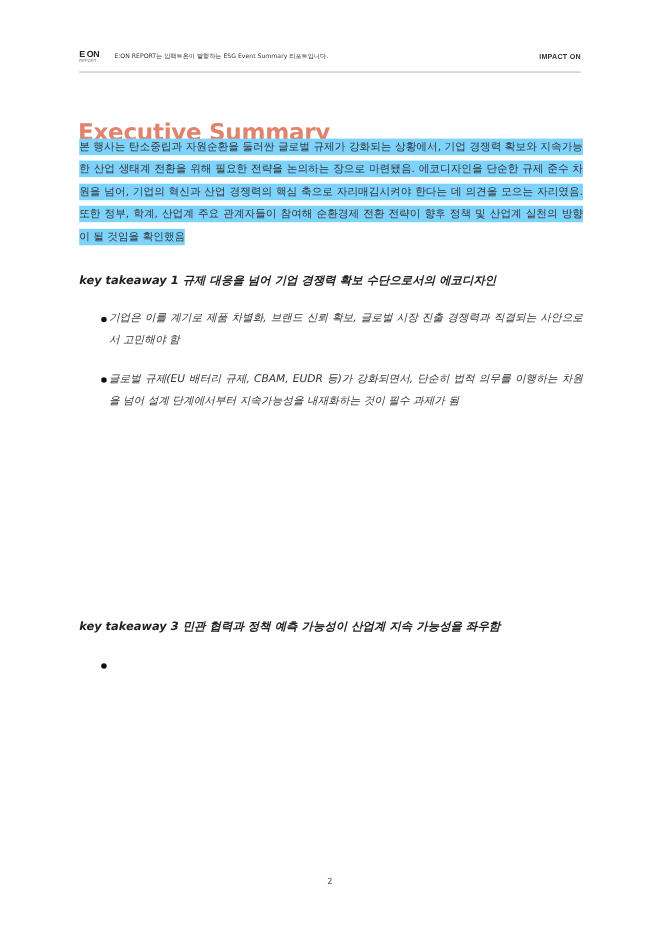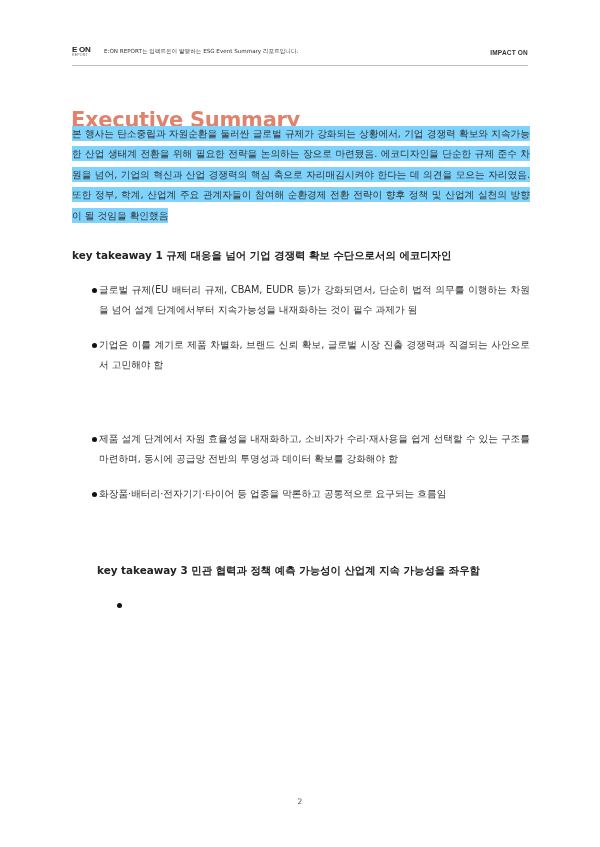--- a/index.html
+++ b/index.html
@@ -26,21 +26,21 @@
       font-size: 21px; font-weight: bold; color: #e0836d;
       font-family: "DejaVu Sans", sans-serif; letter-spacing: -0.3px; margin-top: 28px;
     }
     .intro {
       position: absolute; left: 72px; top: 124px; width: 458px;
       font-size: 9.7px; line-height: 20.4px; color: #333;
       text-align: justify;
     }
     .intro span.hl { background: #7dd3fc; box-decoration-break: clone; -webkit-box-decoration-break: clone; padding: 2px 0; }
 
-    .section { position: absolute; left: 72px; width: 458px; }
+    .section { position: absolute; left: 72px; width: 458px; font-style: italic; }
     .section h2 {
       margin: 0; font-size: 10.4px; font-weight: bold; color: #222; line-height: 14px;
     }
     .section ul { list-style: none; margin: 18px 0 0 0; padding: 0; }
     .section li {
       position: relative; padding-left: 27px; margin-bottom: 15px;
       font-size: 9.7px; line-height: 20px; color: #333; text-align: justify;
     }
     .bullet {
       position: absolute; left: 20px; top: 8px; width: 5px; height: 5px; border-radius: 50%; background: #111;
@@ -66,32 +66,28 @@
 
 <div class="title">Executive Summary</div>
 
 <div class="intro">
   <span class="hl">본 행사는 탄소중립과 자원순환을 둘러싼 글로벌 규제가 강화되는 상황에서, 기업 경쟁력 확보와 지속가능한 산업 생태계 전환을 위해 필요한 전략을 논의하는 장으로 마련됐음. 에코디자인을 단순한 규제 준수 차원을 넘어, 기업의 혁신과 산업 경쟁력의 핵심 축으로 자리매김시켜야 한다는 데 의견을 모으는 자리였음. 또한 정부, 학계, 산업계 주요 관계자들이 참여해 순환경제 전환 전략이 향후 정책 및 산업계 실천의 방향이 될 것임을 확인했음</span>
 </div>
 
 <div class="section" style="top:248px;">
   <h2>key takeaway 1 규제 대응을 넘어 기업 경쟁력 확보 수단으로서의 에코디자인</h2>
   <ul>
+    <li><span class="bullet"></span><span>기업은 이를 계기로 제품 차별화, 브랜드 신뢰 확보, 글로벌 시장 진출 경쟁력과 직결되는 사안으로서 고민해야 함</span></li>
     <li><span class="bullet"></span><span>글로벌 규제(EU 배터리 규제, CBAM, EUDR 등)가 강화되면서, 단순히 법적 의무를 이행하는 차원을 넘어 설계 단계에서부터 지속가능성을 내재화하는 것이 필수 과제가 됨</span></li>
-    <li><span class="bullet"></span><span>기업은 이를 계기로 제품 차별화, 브랜드 신뢰 확보, 글로벌 시장 진출 경쟁력과 직결되는 사안으로서 고민해야 함</span></li>
   </ul>
 </div>
 
 <div class="section" style="top:411px;">
-  <ul>
-    <li><span class="bullet"></span><span>제품 설계 단계에서 자원 효율성을 내재화하고, 소비자가 수리·재사용을 쉽게 선택할 수 있는 구조를 마련하며, 동시에 공급망 전반의 투명성과 데이터 확보를 강화해야 함</span></li>
-    <li><span class="bullet"></span><span>화장품·배터리·전자기기·타이어 등 업종을 막론하고 공통적으로 요구되는 흐름임</span></li>
-  </ul>
 </div>
 
-<div class="section" style="top:563px;margin-left:25px;">
+<div class="section" style="top:563px;">
   <h2>key takeaway 3 민관 협력과 정책 예측 가능성이 산업계 지속 가능성을 좌우함</h2>
   <ul>
     <li><span class="bullet"></span></li>
   </ul>
 </div>
 
 <div class="page-num">2</div>
 
 </body></html>

